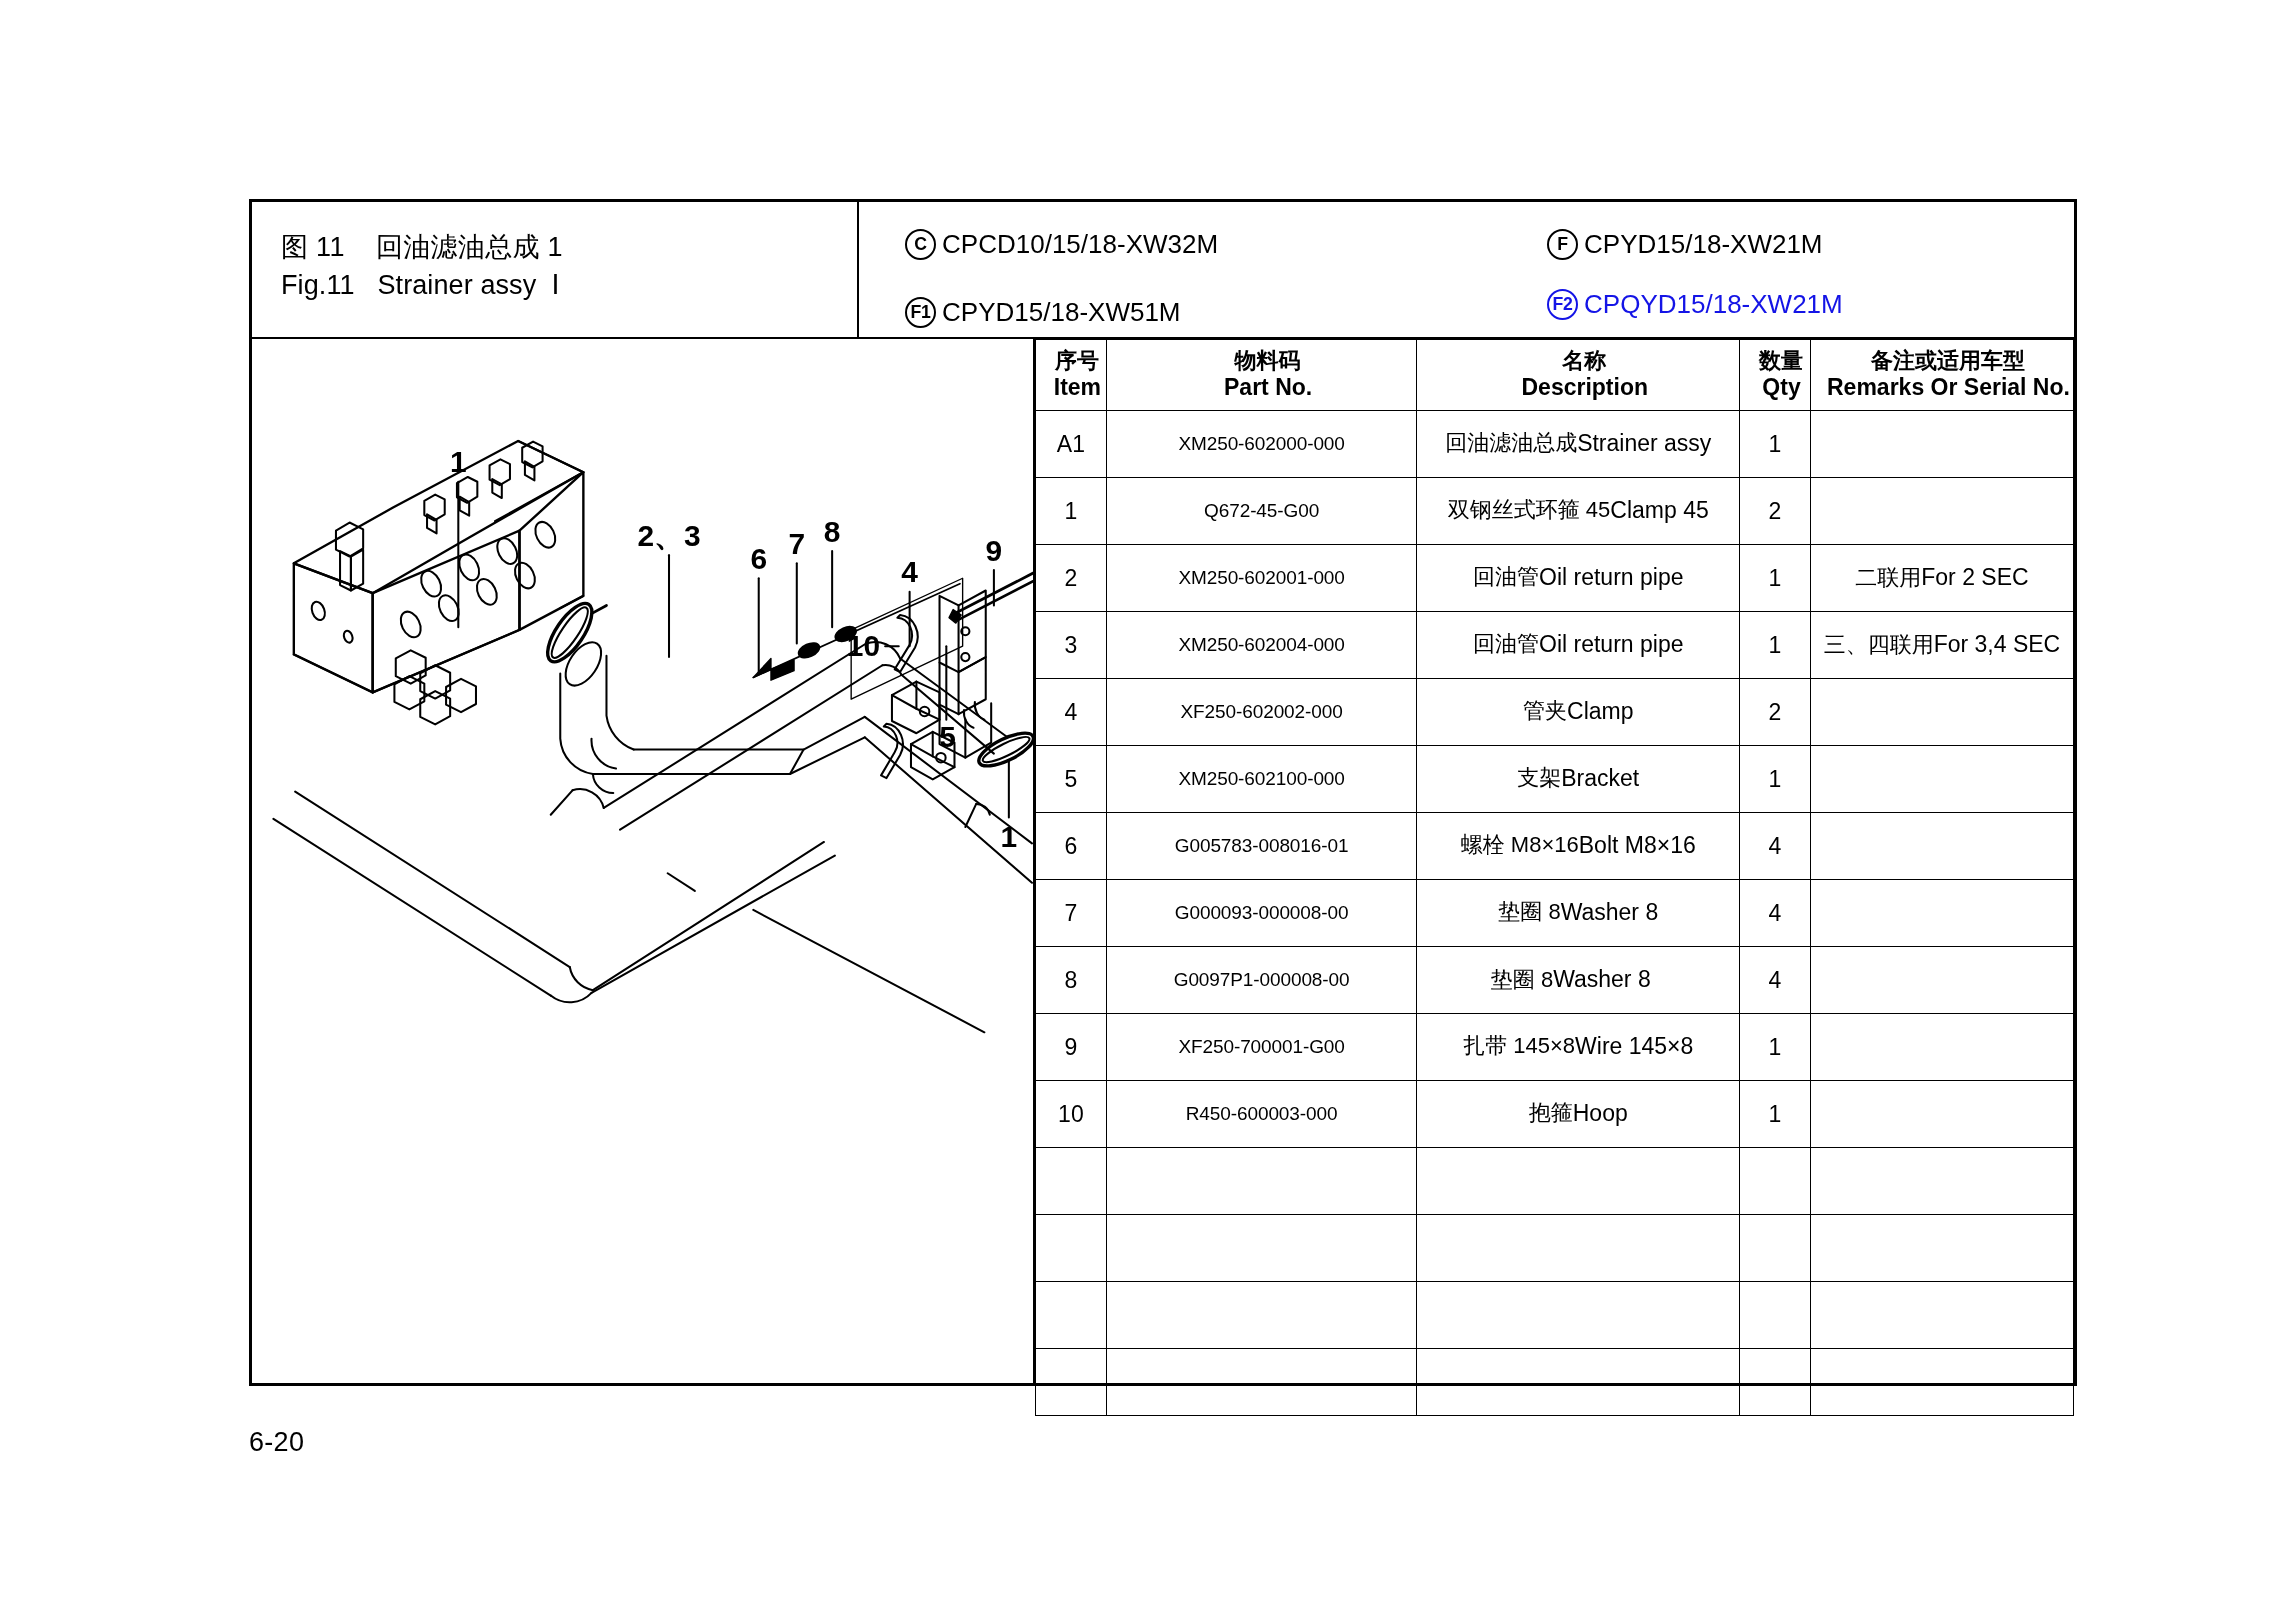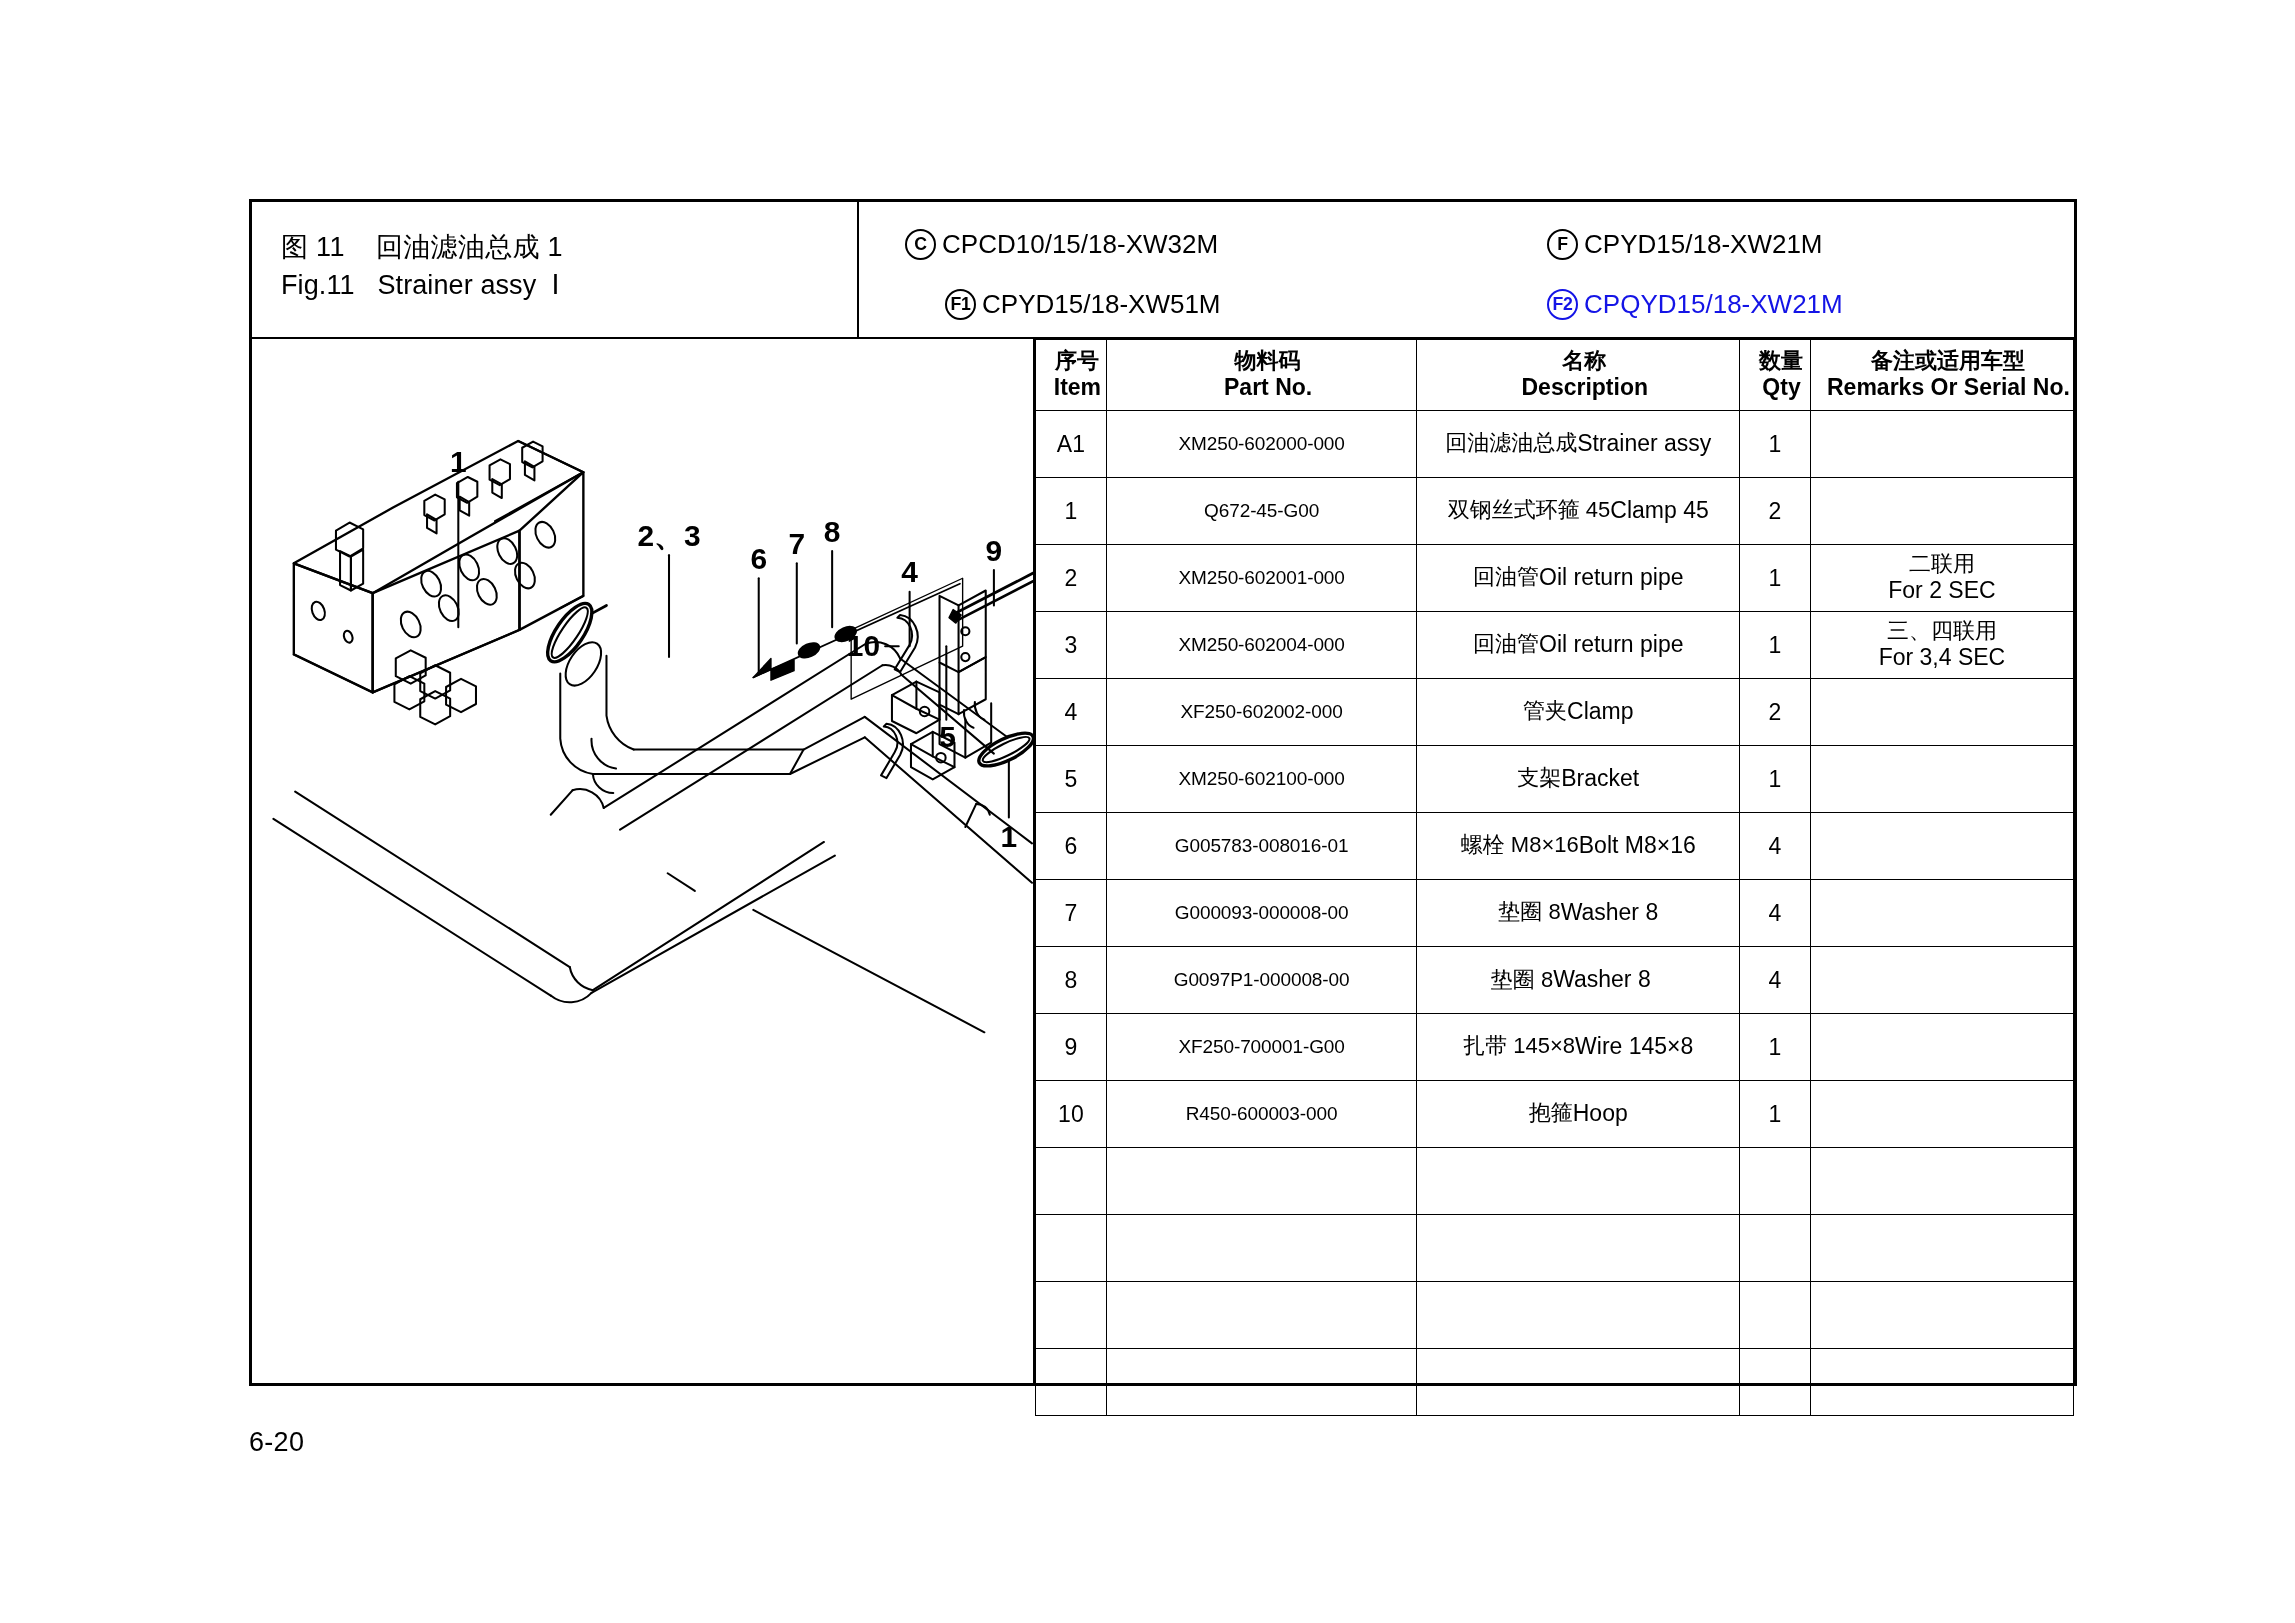--- a/index.html
+++ b/index.html
@@ -72,21 +72,21 @@
     border-radius: 50%;
     font-size: 17.7px;
     font-weight: 600;
     margin-right: 6.1px;
     flex: none;
     line-height: 1;
     letter-spacing: -0.3px;
   }
   .model-entry.m0 { left: 46px;  top: 27px; }
   .model-entry.m1 { left: 688px; top: 27px; }
-  .model-entry.m2 { left: 46px;  top: 87px; margin-left: 40px; }
+  .model-entry.m2 { left: 46px;  top: 95px; }
   .model-entry.m3 { left: 688px; top: 87px; }
   .model-entry.blue { color: #1414e6; }
 
   
   #body-band {
     position: absolute;
     left: 0;
     top: 137px;
     right: 0;
     bottom: 0;
@@ -140,21 +140,20 @@
     display: flex;
     flex-direction: row;
     justify-content: center;
     line-height: 1.2;
   }
   .desc-stack .cn { font-size: 22px; }
   .desc-stack .en { font-size: 23px; text-align: center; }
   .desc-stack.centered { align-items: center; padding-right: 15px; }
   .rem-stack {
     display: flex;
-    flex-direction: column;
     justify-content: center;
     align-items: center;
     line-height: 1.2;
   }
   .rem-stack .cn { font-size: 22px; }
   .rem-stack .en { font-size: 23px; }
 
   
   #page-number {
     position: absolute;

